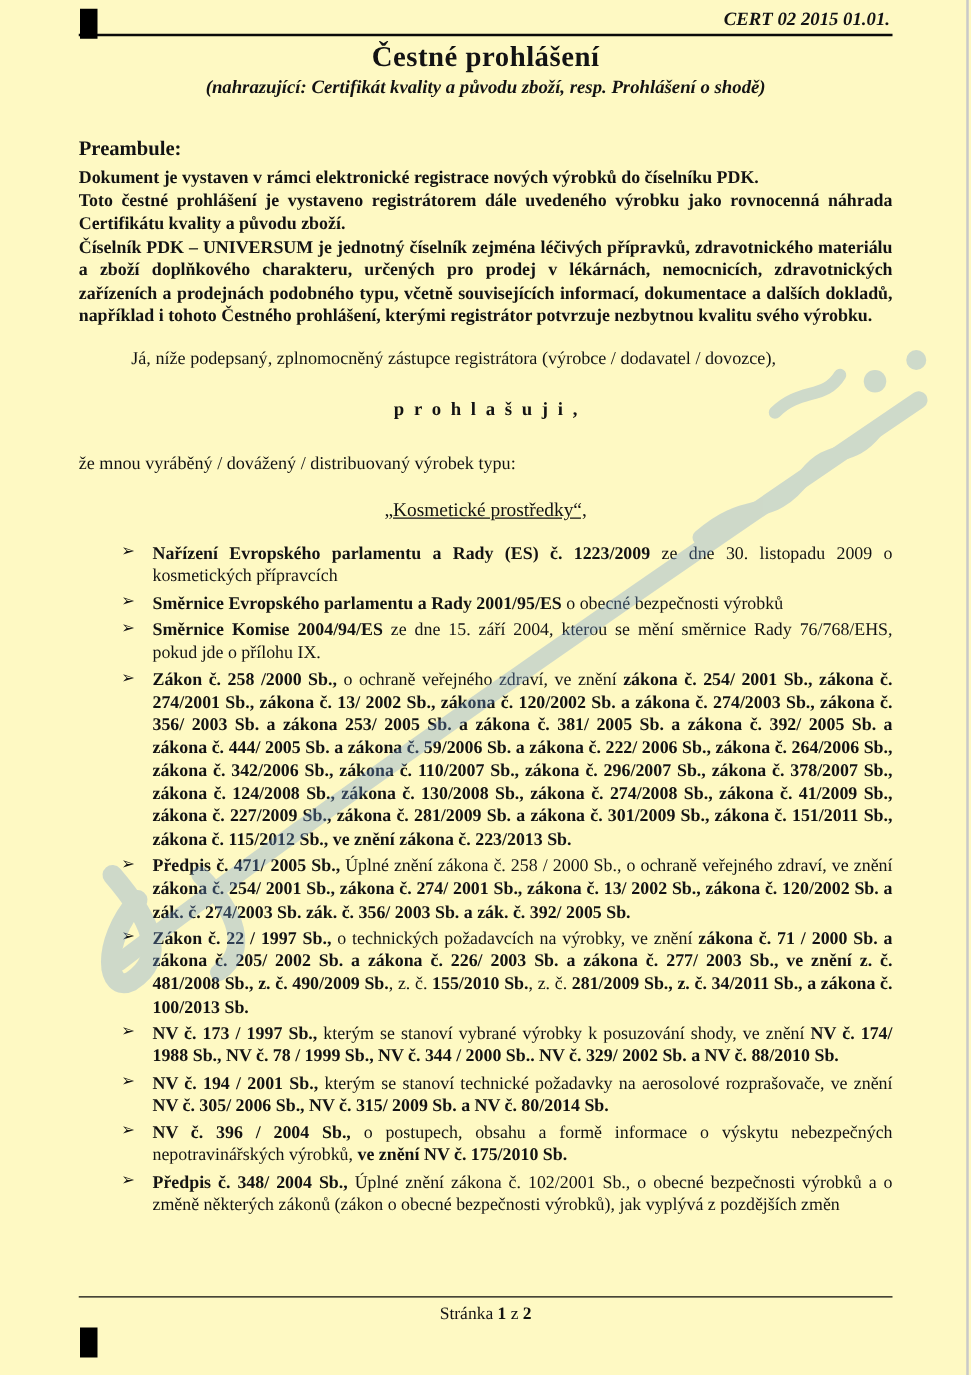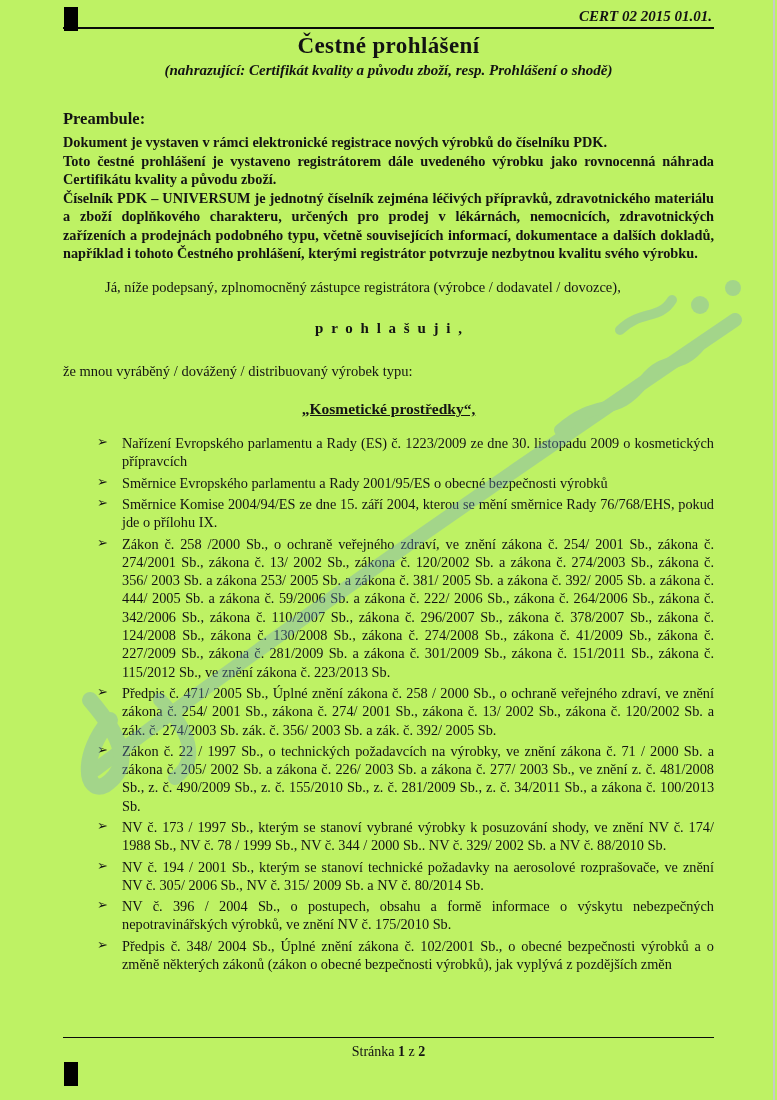--- a/index.html
+++ b/index.html
@@ -1,21 +1,21 @@
 <!DOCTYPE html>
 <html lang="cs"><head>
 <meta charset="utf-8">
 <title>Čestné prohlášení</title>
 <style>
   * { margin:0; padding:0; box-sizing:border-box; }
   html,body { background:#ffffff; }
   body { font-family:"Liberation Serif", serif; color:#131313; }
   .page {
     position:relative; width:777px; height:1100px; margin:0 auto;
-    background:#bef264; overflow:hidden;
+    background:#fef9c3; overflow:hidden;
   }
   .page-right-edge {
     position:absolute; top:0; right:2px; width:2px; height:100%;
     background:#c9c9c9; z-index:4;
   }
   .scan-mark { position:absolute; left:64px; width:14px; height:24px; background:#000; z-index:5; }
   .scan-mark.top { top:7px; }
   .scan-mark.bottom { top:1062px; }
 
   .content { position:relative; z-index:2; padding:8px 63px 0 63px; }
@@ -26,33 +26,33 @@
   .doc-title { margin-top:4px; text-align:center; font-size:23px; font-weight:bold; letter-spacing:0.4px; }
   .doc-subtitle { margin-top:3px; text-align:center; font-size:15px; font-weight:bold;font-style:italic; }
 
   .preamble-heading { margin-top:30px; font-size:16.5px; font-weight:bold; }
   .preamble { margin-top:4px; font-size:14.3px; font-weight:bold; line-height:1.3; text-align:justify; }
   .preamble p { margin:0; }
 
   .intro-line { margin-top:16px; font-size:14.5px; text-indent:42px; }
   .prohlasuji { margin-top:24px; text-align:center; font-size:15px; font-weight:bold; word-spacing:4px; }
   .type-line { margin-top:26px; font-size:14.5px; }
-  .product-line { margin-top:20px; text-align:center; font-size:15.5px; font-weight:bold; text-decoration:underline; }
+  .product-line { margin-top:20px; text-align:center; font-size:15.5px; font-weight:normal; text-decoration:underline; }
   .requirements-line { margin-top:24px; font-size:14.5px; }
 
   .reg-list { margin-top:16px; list-style:none; padding-left:34px; }
   .reg-item {
     position:relative; padding-left:25px; margin-bottom:3px;
     font-size:14.3px; line-height:1.28; text-align:justify;
   }
   .reg-item .bullet {
     position:absolute; left:0; top:0;
     font-family:"DejaVu Sans", sans-serif; font-size:13px; font-weight:bold;
   }
-  .reg-item b { font-weight:normal; }
+  .reg-item b { font-weight:bold; }
 
   .footer-wrap { position:absolute; left:63px; right:63px; bottom:40px; z-index:2; }
   .footer-rule { border:0; border-top:1.5px solid #0a0a0a; }
   .page-indicator { margin-top:6px; text-align:center; font-size:14px; }
   .page-indicator b { font-weight:bold; }
 
   .watermark {
     position:absolute; inset:0; z-index:3; pointer-events:none; opacity:0.33;
   }
 </style>

